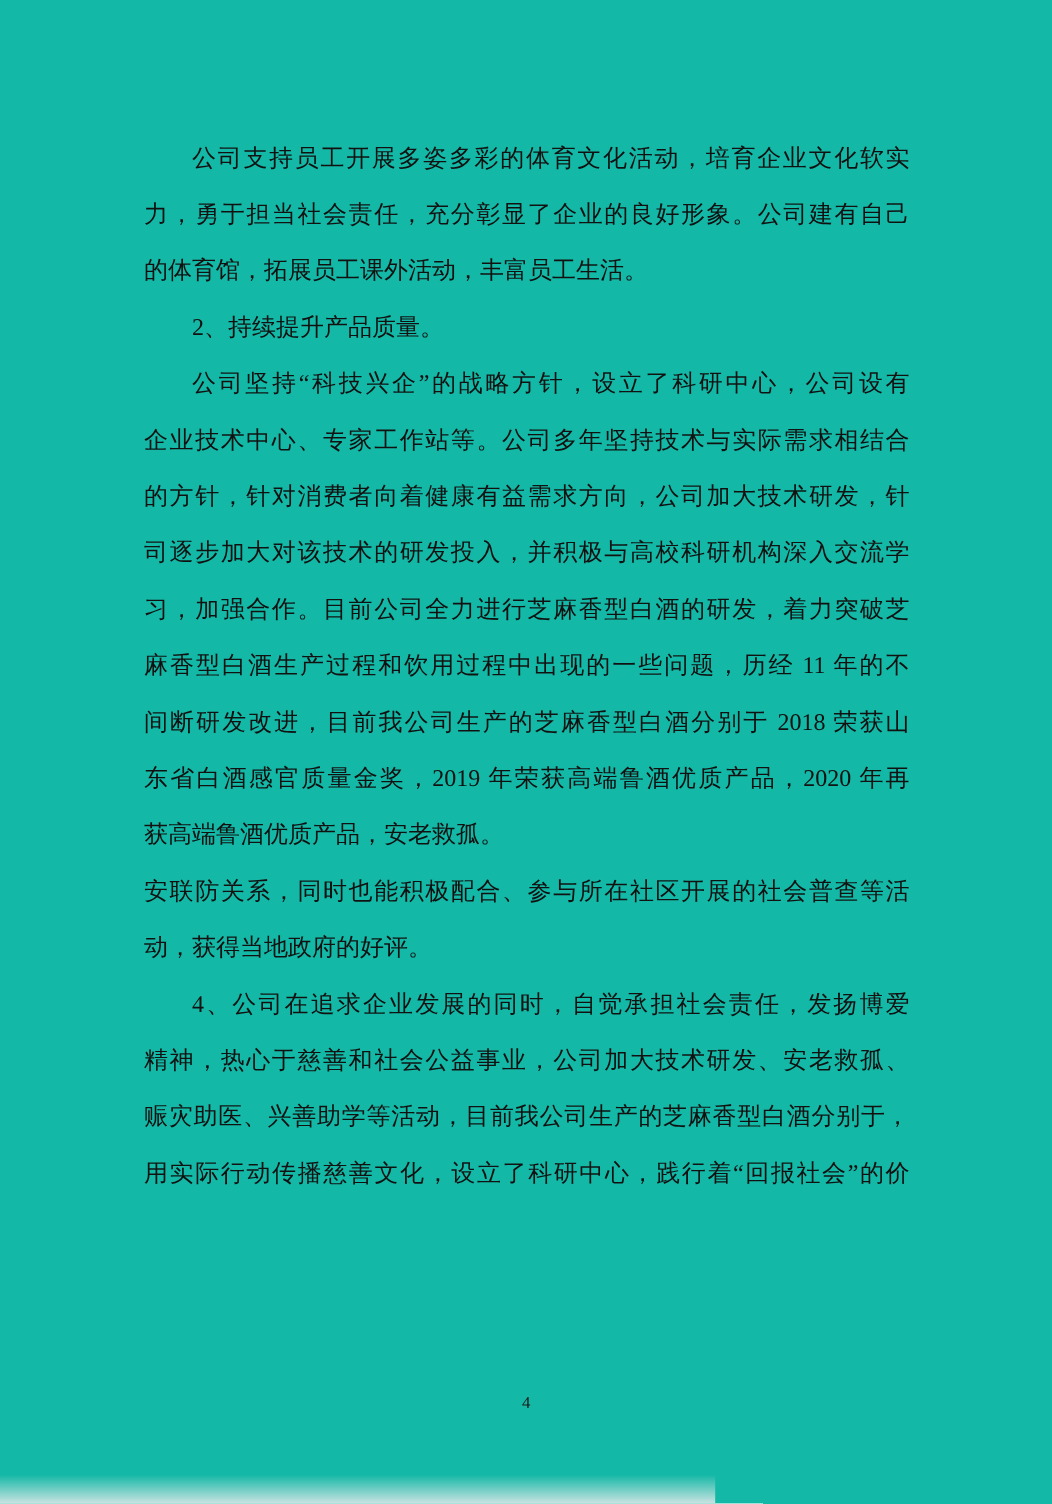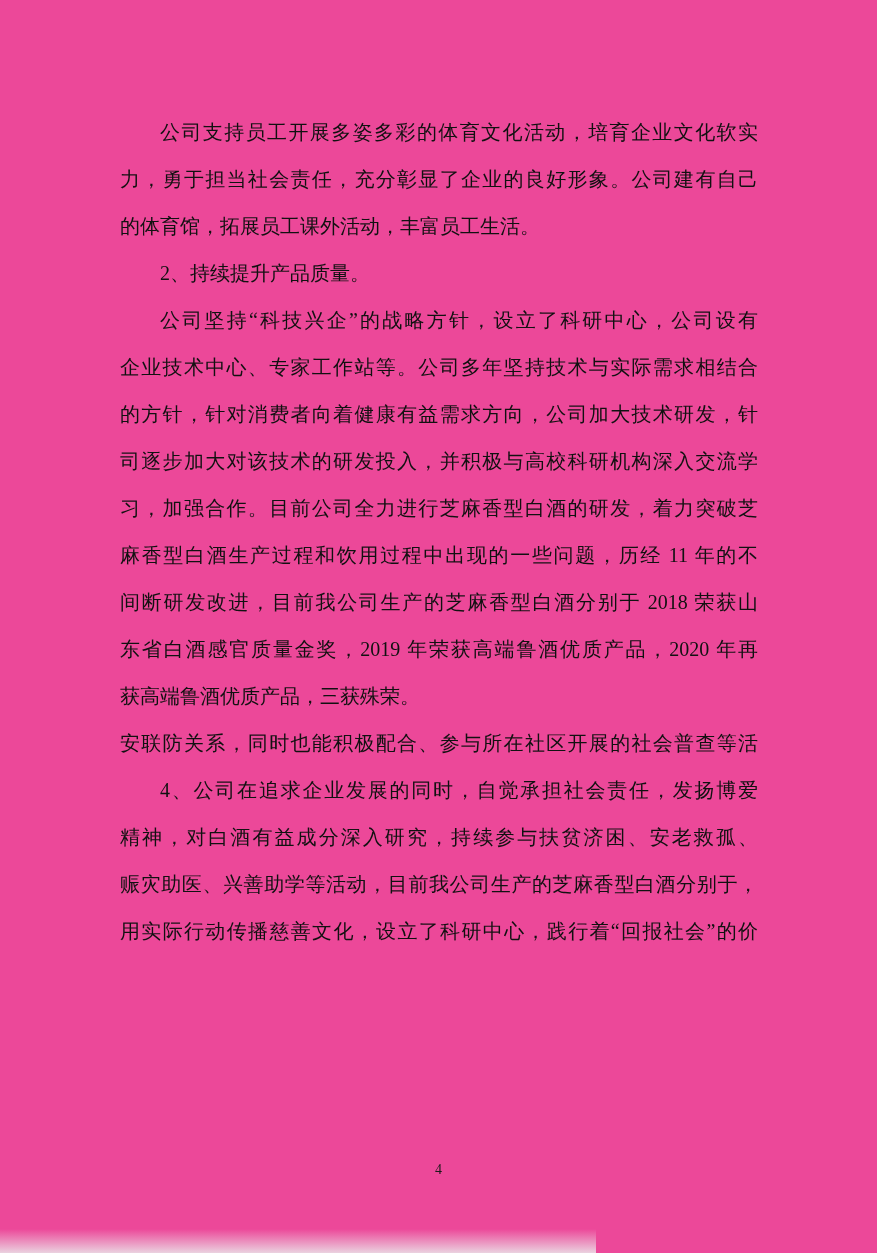--- a/index.html
+++ b/index.html
@@ -4,21 +4,21 @@
 <style>
   html, body {
     margin: 0;
     padding: 0;
     background: #ffffff;
   }
   .page {
     position: relative;
     width: 877px;
     height: 1253px;
-    background: #ec4899;
+    background: #14b8a6;
     overflow: hidden;
     font-family: "Liberation Serif", "DejaVu Serif", serif;
     color: #111111;
   }
   .text-block {
     position: absolute;
     left: 120px;
     top: 109px;
     width: 638px;
   }
@@ -79,27 +79,28 @@
       </div>
       <div class="para">
         <div class="line first fill">公司坚持“科技兴企”的战略方针，设立了科研中心，公司设有</div>
         <div class="line fill">企业技术中心、专家工作站等。公司多年坚持技术与实际需求相结合</div>
         <div class="line fill">的方针，针对消费者向着健康有益需求方向，公司加大技术研发，针</div>
         <div class="line fill">司逐步加大对该技术的研发投入，并积极与高校科研机构深入交流学</div>
         <div class="line fill">习，加强合作。目前公司全力进行芝麻香型白酒的研发，着力突破芝</div>
         <div class="line fill">麻香型白酒生产过程和饮用过程中出现的一些问题，历经 11 年的不</div>
         <div class="line fill">间断研发改进，目前我公司生产的芝麻香型白酒分别于 2018 荣获山</div>
         <div class="line fill">东省白酒感官质量金奖，2019 年荣获高端鲁酒优质产品，2020 年再</div>
-        <div class="line">获高端鲁酒优质产品，三获殊荣。</div>
+        <div class="line">获高端鲁酒优质产品，安老救孤。</div>
       </div>
       <div class="para">
         <div class="line fill">安联防关系，同时也能积极配合、参与所在社区开展的社会普查等活</div>
+        <div class="line">动，获得当地政府的好评。</div>
       </div>
       <div class="para">
         <div class="line first fill">4、公司在追求企业发展的同时，自觉承担社会责任，发扬博爱</div>
-        <div class="line fill">精神，对白酒有益成分深入研究，持续参与扶贫济困、安老救孤、</div>
+        <div class="line fill">精神，热心于慈善和社会公益事业，公司加大技术研发、安老救孤、</div>
         <div class="line fill">赈灾助医、兴善助学等活动，目前我公司生产的芝麻香型白酒分别于，</div>
         <div class="line fill">用实际行动传播慈善文化，设立了科研中心，践行着“回报社会”的价</div>
       </div>
     </div>
   <div class="page-number">4</div>
   <div class="page-bottom-edge"></div>
 </div>
 
 </body></html>

